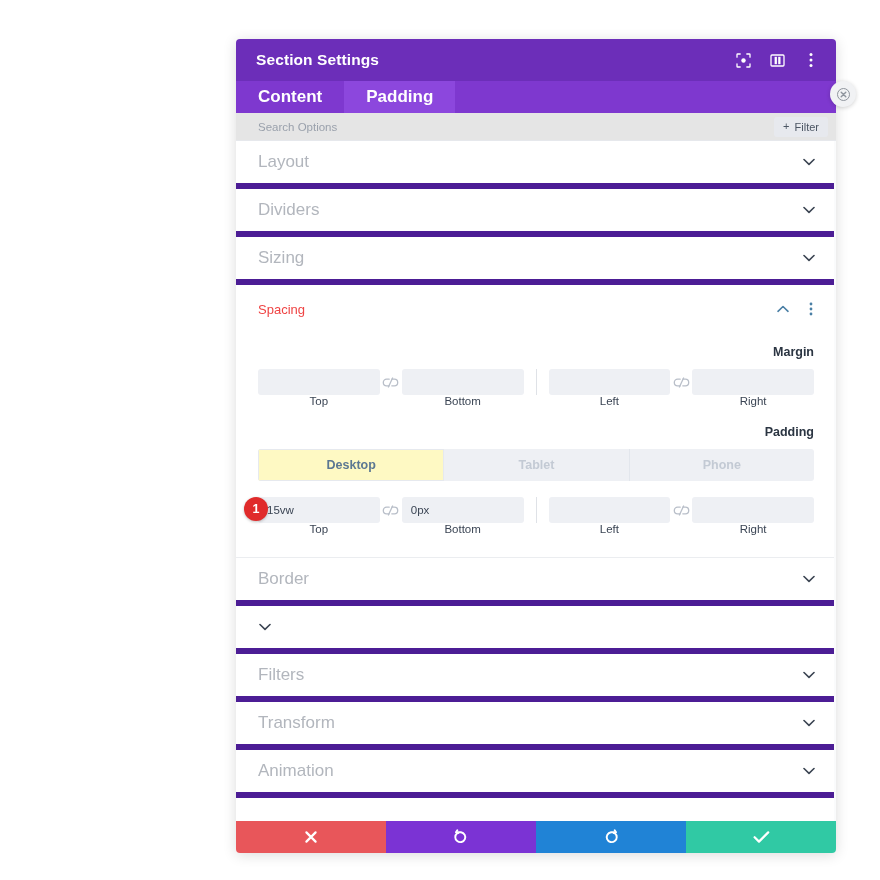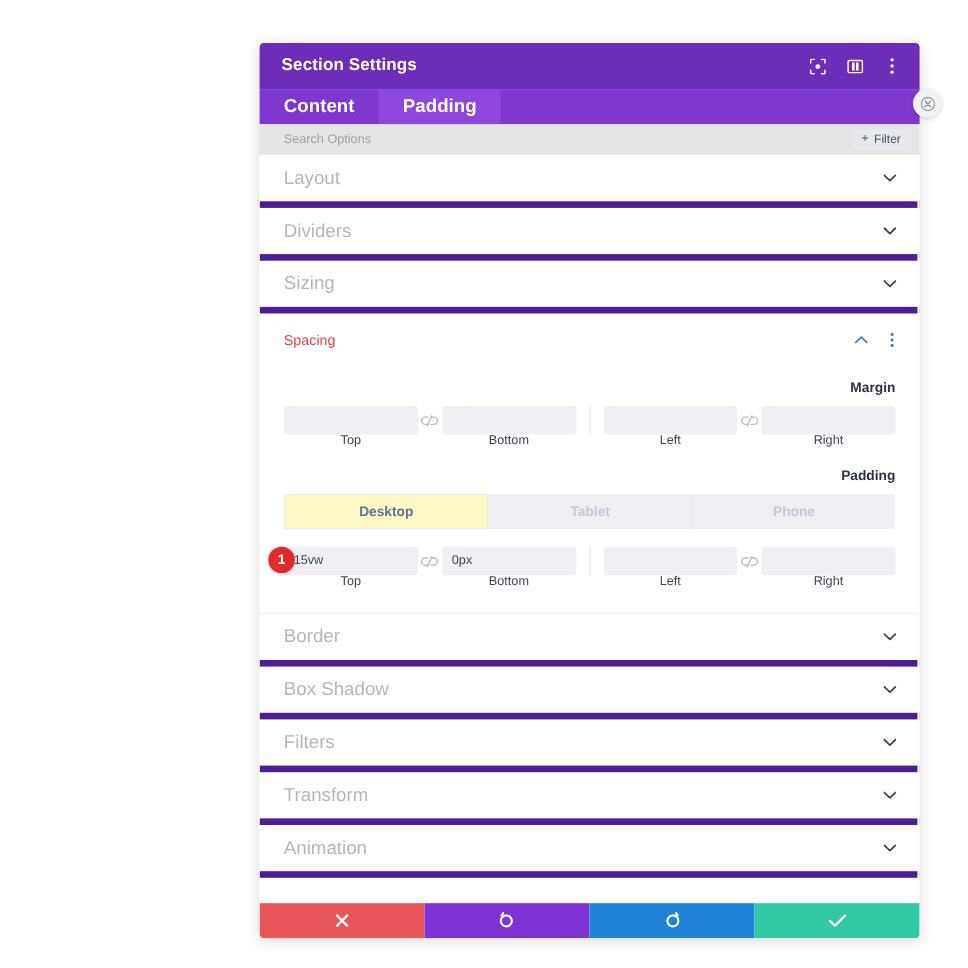--- a/index.html
+++ b/index.html
@@ -401,21 +401,20 @@
         <div class="toggle">
           <span class="toggle-title">Border</span>
           <span class="chev">
             <svg width="12" height="8" viewBox="0 0 12 8">
                 <path d="M1 1.5 L6 6.3 L11 1.5" fill="none" stroke="#3b4452" stroke-width="1.6" stroke-linecap="round" stroke-linejoin="round"></path>
               </svg>
           </span>
         </div>
 
         <div class="toggle">
-          <span class="toggle-title">Box Shadow</span>
           <span class="chev">
             <svg width="12" height="8" viewBox="0 0 12 8">
                 <path d="M1 1.5 L6 6.3 L11 1.5" fill="none" stroke="#3b4452" stroke-width="1.6" stroke-linecap="round" stroke-linejoin="round"></path>
               </svg>
           </span>
         </div>
 
         <div class="toggle">
           <span class="toggle-title">Filters</span>
           <span class="chev">

